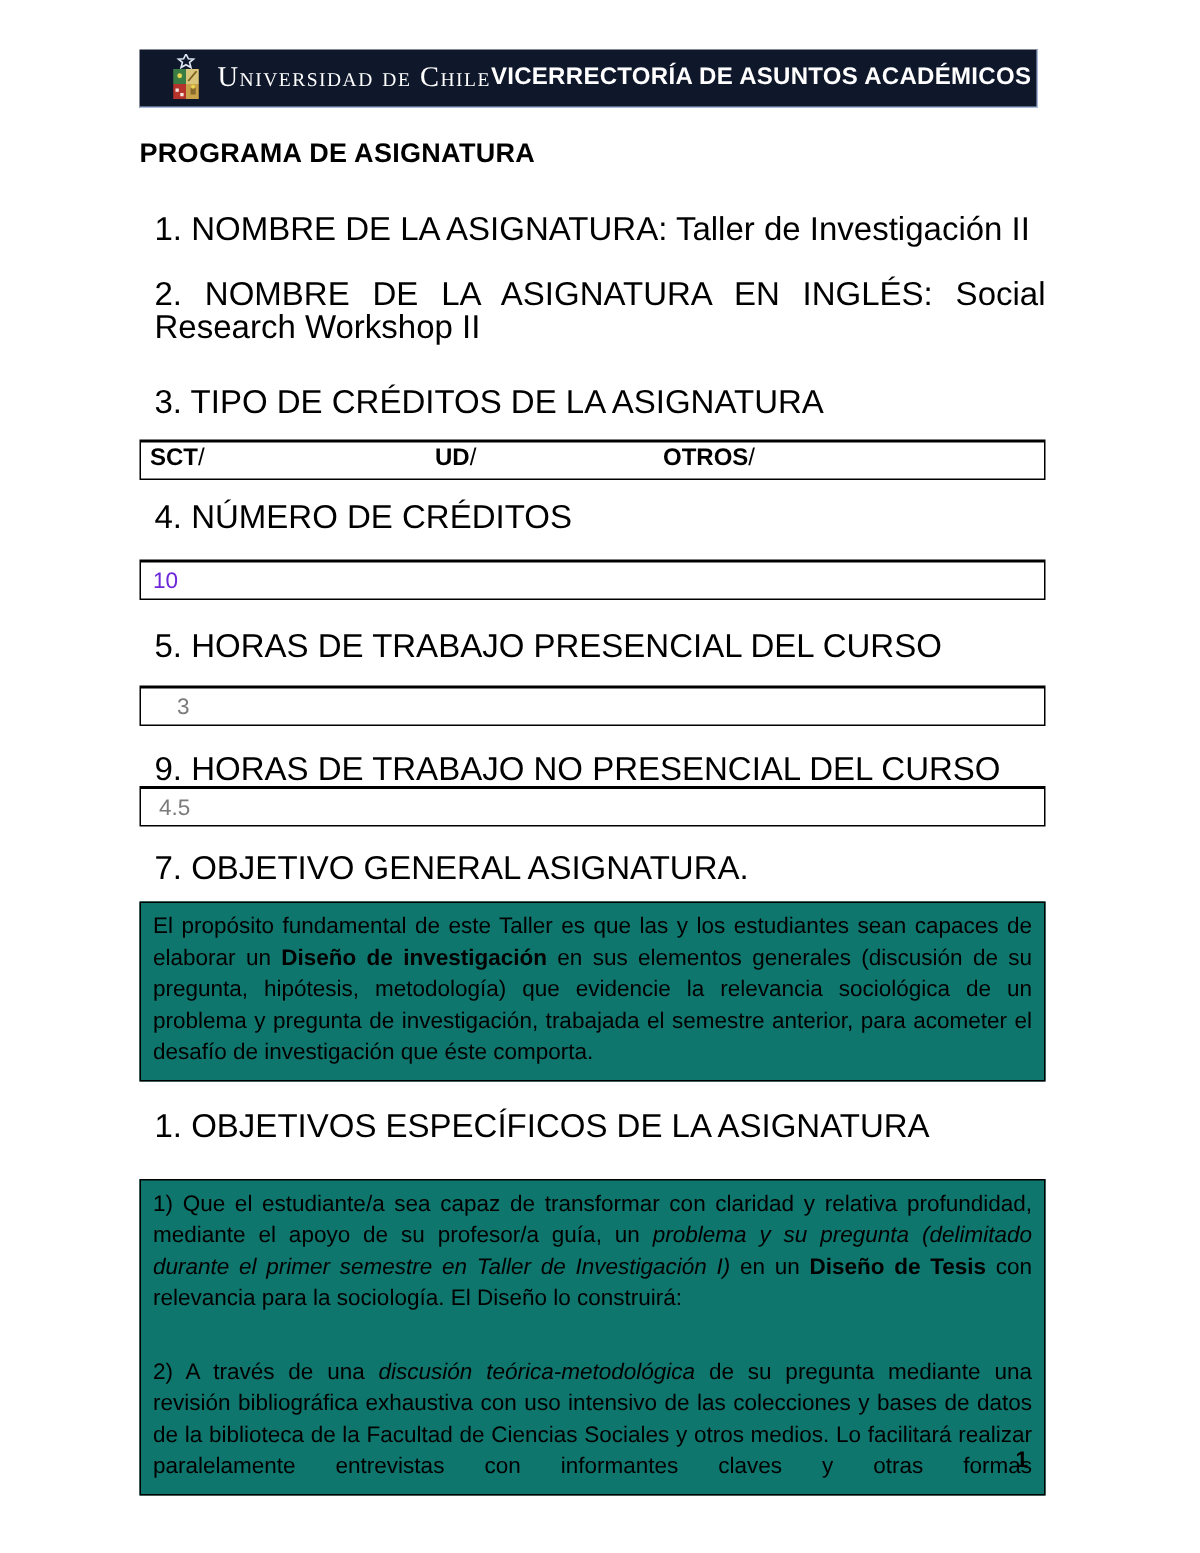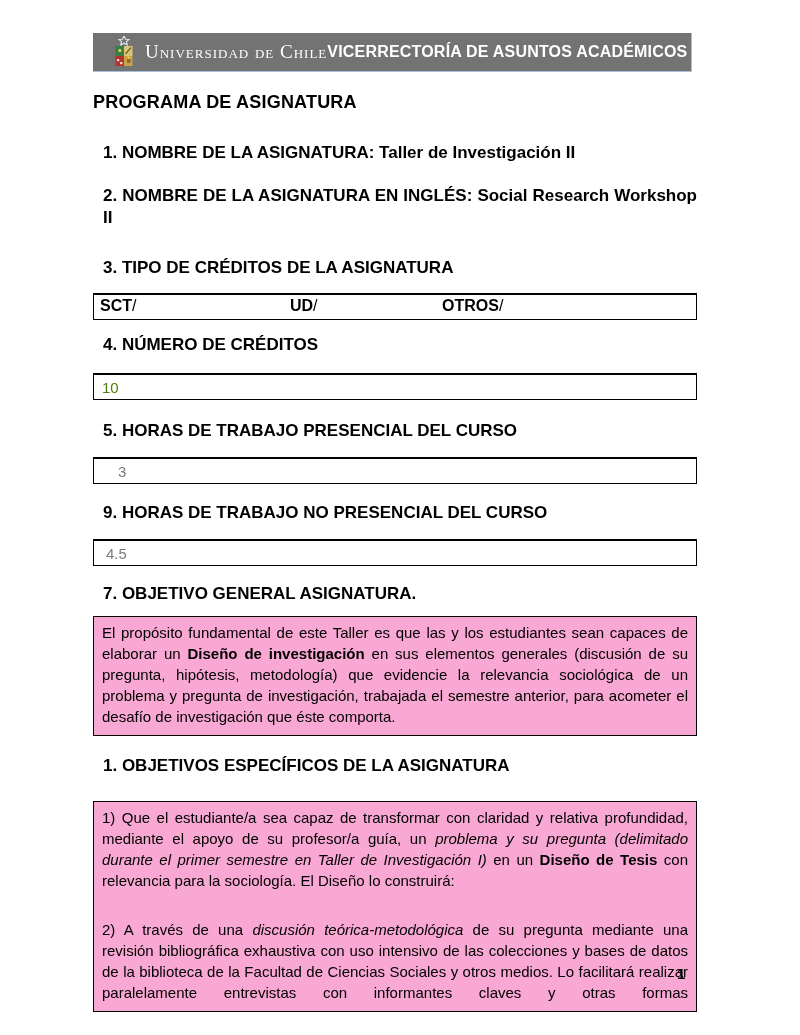--- a/index.html
+++ b/index.html
@@ -5,21 +5,21 @@
   html,body{margin:0;padding:0;}
   body{
     width:800px;height:1035px;background:#ffffff;position:relative;
     font-family:"Liberation Sans", sans-serif;color:#000;
     -webkit-font-smoothing:antialiased;
   }
   .page{position:absolute;left:93px;top:33px;width:604px;}
 
   
   .header-bar{
-    width:599px;height:39px;background:#737373;
+    width:599px;height:39px;background:#0f172a;
     display:flex;align-items:center;
     border-right:1px solid #a9bcdc;border-bottom:1px solid #a9bcdc;
     box-sizing:border-box;
   }
   .logo{width:20px;height:32px;margin-left:21px;flex:0 0 auto;}
   .univ-name{
     font-family:"Liberation Serif", serif;font-variant:small-caps;
     color:#ffffff;font-size:19px;margin-left:11px;letter-spacing:1px;
     white-space:nowrap;
   }
@@ -30,57 +30,57 @@
 
   
   .doc-title{
     margin-top:20px;font-size:18px;font-weight:bold;
     text-decoration-thickness:2px;text-underline-offset:3px;
     letter-spacing:0.2px;
   }
 
   
   .sec-h{
-    font-size:17px;font-weight:bold;line-height:22px;padding-left:10px;
+    font-size:22px;font-weight:normal;line-height:22px;padding-left:10px;
     text-align:justify;
   }
   .mt-s1{margin-top:29px;}
   .mt-s2{margin-top:21px;}
   .mt-s3{margin-top:28px;}
   .mt-s4{margin-top:14px;}
   .mt-s5{margin-top:20px;}
   .mt-s6{margin-top:18px;}
   .mt-s7{margin-top:17px;}
   .mt-s8{margin-top:19px;}
 
   
   .vbox{
     box-sizing:border-box;border:1.5px solid #000;border-top-width:2.5px;
     height:27px;font-size:15px;display:flex;align-items:center;
     padding:0 8px;position:relative;background:#fff;
   }
   .vbox.mt-box-sct{margin-top:14px;}
   .vbox.mt-box-10{margin-top:17px;}
   .vbox.mt-box-3{margin-top:15px;}
-  .vbox.mt-box-45{margin-top:15px;}
-  .val-dark{color:#4d7c0f;text-align:center;}
+  .vbox.mt-box-45{}
+  .val-dark{color:#6d28d9;text-align:center;}
   .val-gray{color:#7b7b7b;}
   .pad-3{padding-left:24px;}
   .pad-45{padding-left:12px;}
 
   .credit-col{position:absolute;top:2px;font-size:16px;white-space:nowrap;}
   .credit-col b{font-weight:bold;}
   .credit-col .slash{font-weight:normal;}
   .cc-0{left:6px;}
   .cc-1{left:196px;}
   .cc-2{left:348px;}
 
   
   .pbox{
-    box-sizing:border-box;border:1.5px solid #000;background:#f9a8d4;
+    box-sizing:border-box;border:1.5px solid #000;background:#0f766e;
     font-size:15px;line-height:21px;text-align:justify;
     padding:5px 8px 8px 8px;
   }
   .pbox.mt-box-7{margin-top:11px;}
   .pbox.mt-box-8{margin-top:24px;}
   .pbox p{margin:0;}
   .pbox p + p{margin-top:7px;padding-top:21px;}
   .pbox p.cut-line{text-align-last:justify;}
 
   .page-num{

